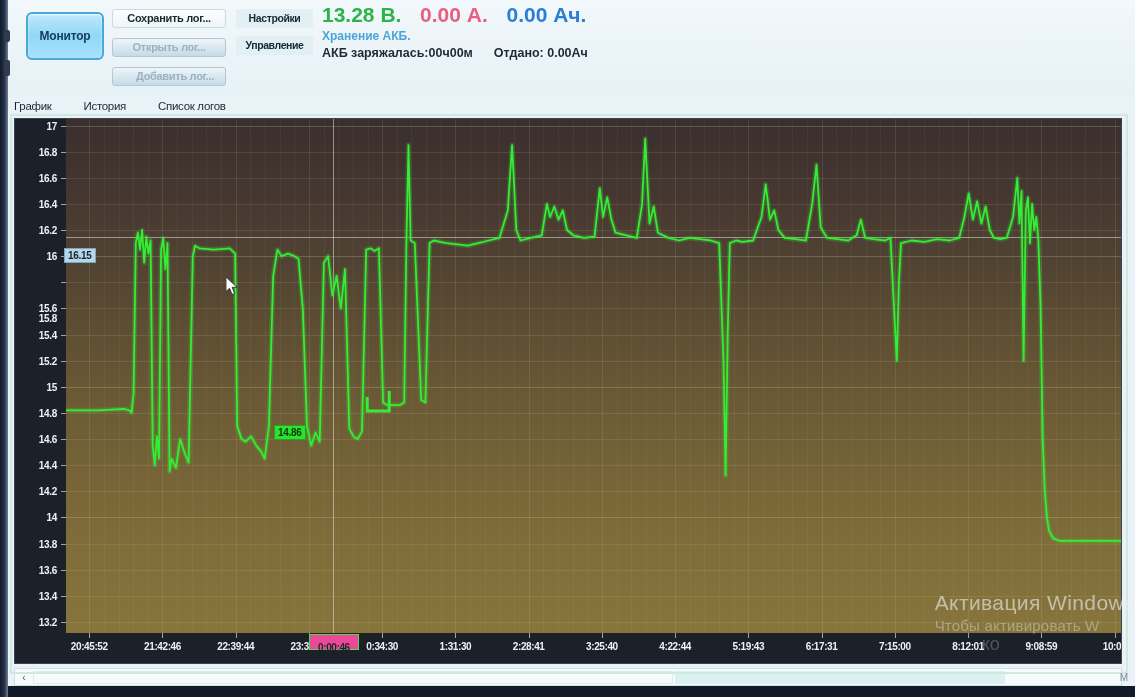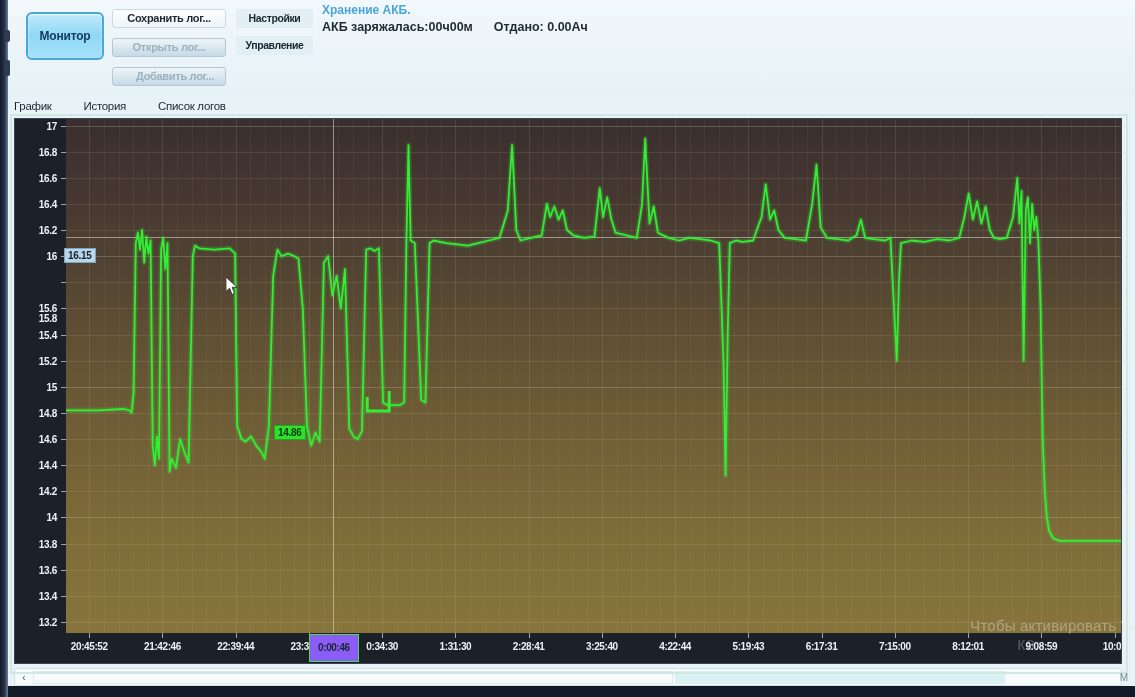--- a/index.html
+++ b/index.html
@@ -224,23 +224,23 @@
     font-size: 10px; font-weight: bold; color: #eef2f6;
     transform: translateX(-50%);
     letter-spacing: -0.4px; white-space: nowrap;
   }
   .xtick-mark {
     position: absolute; top: 0; width: 1px; height: 5px;
     background: #9aa4ae;
   }
   .xcursor-box {
     position: absolute; top: 1px;
-    height: 28px;
+    height: 16px;
     border: 1px solid #4ddc4d;
-    background: #8b5cf6;
+    background: #ec4899;
     z-index: 9;
   }
   .xcursor-box span {
     position: absolute; left: 50%; top: 7px;
     transform: translateX(-50%);
     font-size: 10px; font-weight: bold; color: #1b2730;
     letter-spacing: -0.4px; white-space: nowrap;
   }
 
   
@@ -335,20 +335,27 @@
     </div>
 
     <div class="side-btn s1">
       <span>Настройки</span>
     </div>
     <div class="side-btn s2">
       <span>Управление</span>
     </div>
 
     <div class="readout">
+      <div class="readout-main">
+        <span class="rv-volt">13.28 В.</span>
+        <span style="display:inline-block;width:7px;"></span>
+        <span class="rv-amp">0.00 А.</span>
+        <span style="display:inline-block;width:7px;"></span>
+        <span class="rv-ah">0.00 Ач.</span>
+      </div>
       <div class="readout-status">Хранение АКБ.</div>
       <div class="readout-sub">
         <span>АКБ заряжалась:00ч00м</span>
         <span class="gap"></span>
         <span>Отдано: 0.00Ач</span>
       </div>
     </div>
   </div>
 
   <div class="tabs">
@@ -542,20 +549,21 @@
     </div>
 
   <div class="tag tag-blue" style="left:64px; top:248px;">16.15</div>
   <div class="tag tag-green" style="left:274px; top:425px;">14.86</div>
 
   <svg class="mouse-cursor" style="left:226px; top:277px;" viewBox="0 0 13 19">
     <path d="M0,0 L0,14.5 L3.6,11.2 L6.1,17.4 L8.6,16.3 L6.1,10.3 L11,10.3 Z" fill="#ffffff" stroke="#20262e" stroke-width="0.8"></path>
   </svg>
 
   <div class="watermark">
+    <div class="wm-1">Активация Windows</div>
     <div class="wm-2">Чтобы активировать W</div>
     <div class="wm-3">ко</div>
   </div>
 
   <div class="scrollbar">
     <div class="sb-arrow-l">‹</div>
     <div class="sb-thumb"></div>
     <div class="sb-track-hi"></div>
   </div>
 

